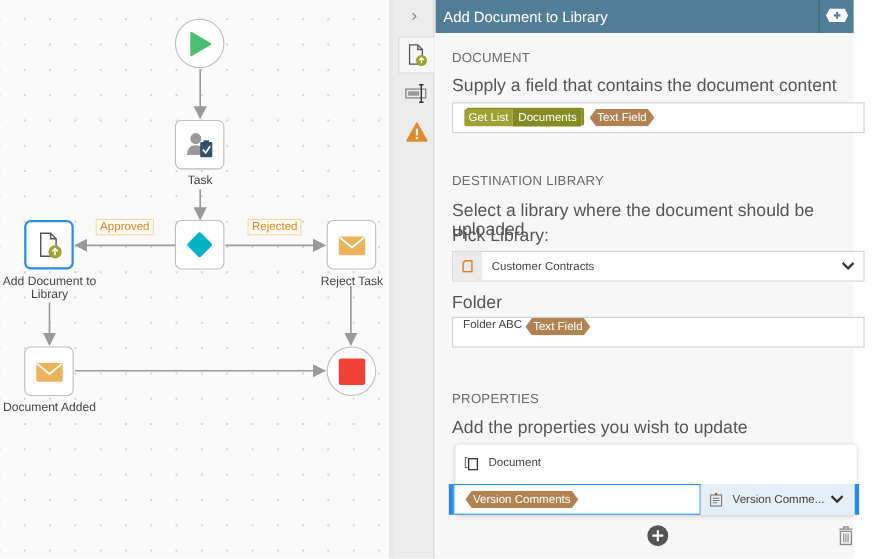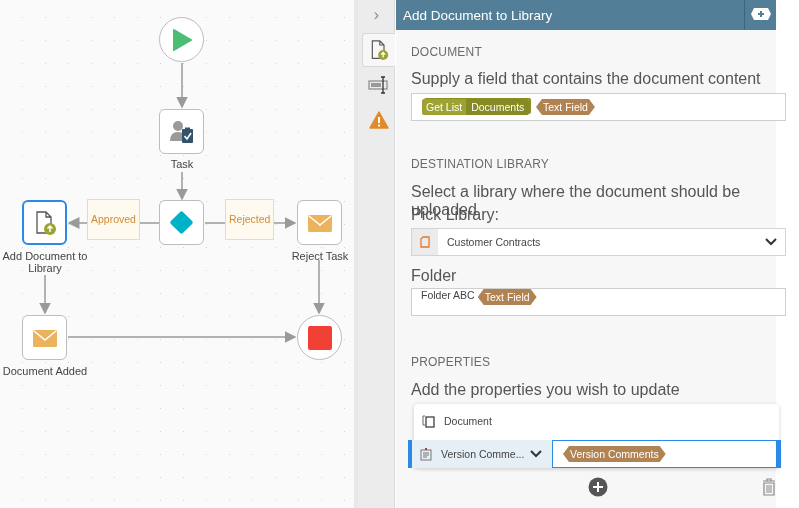--- a/index.html
+++ b/index.html
@@ -3,21 +3,21 @@
 <meta charset="utf-8">
 <style>
 *{box-sizing:border-box;margin:0;padding:0}
 body{width:799px;height:508px;overflow:hidden;font-family:"Liberation Sans",sans-serif;background:#fff;position:relative}
 #canvas{position:absolute;left:0;top:0;width:355px;height:508px;background-color:#fafafa;background-image:radial-gradient(#d3d3d3 0.8px,transparent 1px);background-size:23px 23px;background-position:11px 6px;border-right:1px solid #e2e2e2}
 #canvas-scroll{position:absolute;left:354px;top:0;width:4px;height:508px;background:#e8e8e8}
 .node{position:absolute;width:45px;height:45px;background:#fff;border:1px solid #bdbdbd;border-radius:6px;display:flex;align-items:center;justify-content:center}
 .node.circle{border-radius:50%}
 .node.selected{border:2px solid #2a8ae6}
 .nlabel{position:absolute;font-size:11px;color:#444;text-align:center;width:110px;line-height:12px}
-.edge-label{position:absolute;font-size:10.5px;color:#d58a2f;background:#fffaf0;border:1px solid #f4d9b0;padding:14px 3px;line-height:11px}
+.edge-label{position:absolute;font-size:10.5px;color:#d58a2f;background:#fffaf0;border:1px solid #f4d9b0;padding:1px 3px;line-height:11px}
 svg.edges{position:absolute;left:0;top:0;width:355px;height:508px}
 #side-tabs{position:absolute;left:358px;top:0;width:37px;height:508px;background:#ececec;border-right:1px solid #d8d8d8}
 .stab{position:absolute;left:4px;width:33px;height:34px;display:flex;align-items:center;justify-content:center}
 .stab.active{background:#f7f7f7;border:1px solid #d8d8d8;border-right:none;border-radius:3px 0 0 3px}
 #collapse{position:absolute;left:0;top:0;width:37px;height:30px;display:flex;align-items:center;justify-content:center;color:#8a8a8a;font-size:16px}
 #panel{position:absolute;left:396px;top:0;width:380px;height:508px;background:#f7f7f7}
 #panel-header{height:30px;background:#527f97;color:#fff;display:flex;align-items:center;position:relative}
 #panel-title{font-size:13.5px;padding-left:7px}
 #hdr-sep{position:absolute;right:31px;top:0;width:1px;height:30px;background:#3d6478}
 #hdr-btn{position:absolute;right:4px;top:7px;width:22px;height:14px}
@@ -177,34 +177,34 @@
   <div id="props-card">
     <div style="height:33px;display:flex;align-items:center;padding-left:8px">
       <svg width="14" height="14" viewBox="0 0 14 14">
           <path d="M3 2 L1 2 L1 11 L3 11" stroke="#666" fill="none"></path>
           <rect x="4" y="3" width="8" height="10" fill="none" stroke="#333" stroke-width="1.2"></rect>
         </svg>
       <span style="font-size:10.5px;color:#444;margin-left:8px">Document</span>
     </div>
     <div style="position:absolute;left:-6px;top:36px;width:373px;height:28px;display:flex">
       <div style="width:4px;height:28px;background:#2a8ae6"></div>
+      <div style="flex:1;height:28px;background:#fff;border:1px solid #2a8ae6;display:flex;align-items:center;padding-left:10px">
+        <span class="hexchip">Version Comments</span>
+      </div>
       <div style="width:140px;height:28px;background:#e6eef6;display:flex;align-items:center;padding-left:8px">
         <svg width="12" height="13" viewBox="0 0 12 13">
             <rect x="1" y="2" width="10" height="10" fill="none" stroke="#777"></rect>
             <rect x="5" y="0" width="2" height="2" fill="#c0392b"></rect>
             <path d="M3 5 L9 5 M3 7 L9 7 M3 9 L7 9" stroke="#777"></path>
           </svg>
         <span style="font-size:10.5px;color:#444;margin-left:9px;flex:1">Version Comme...</span>
         <svg width="12" height="8" viewBox="0 0 12 8" style="margin-right:10px">
             <path d="M1 1 L6 6 L11 1" stroke="#333" stroke-width="2" fill="none"></path>
           </svg>
       </div>
-      <div style="flex:1;height:28px;background:#fff;border:1px solid #2a8ae6;display:flex;align-items:center;padding-left:10px">
-        <span class="hexchip">Version Comments</span>
-      </div>
       <div style="width:4px;height:28px;background:#2a8ae6"></div>
     </div>
   </div>
 
   <svg width="20" height="20" viewBox="0 0 20 20" style="position:absolute;left:192px;top:477px">
       <circle cx="10" cy="10" r="9.5" fill="#555"></circle>
       <path d="M10 5 L10 15 M5 10 L15 10" stroke="#fff" stroke-width="2"></path>
     </svg>
   <svg width="14" height="18" viewBox="0 0 14 18" style="position:absolute;left:366px;top:478px">
       <path d="M1 3 L13 3 M5 3 L5 1 L9 1 L9 3" stroke="#888" stroke-width="1.2" fill="none"></path>

